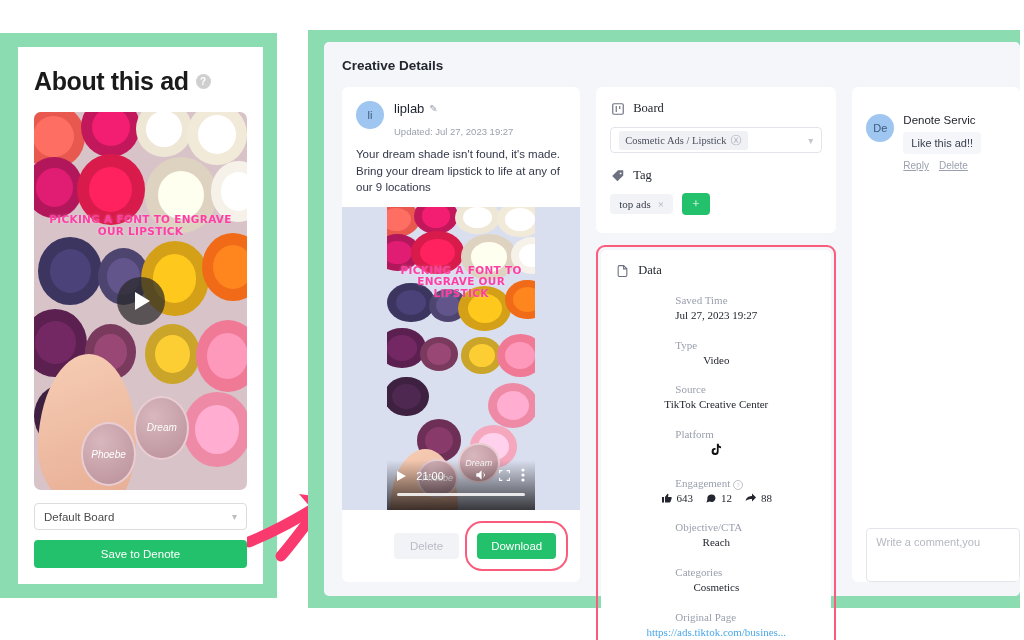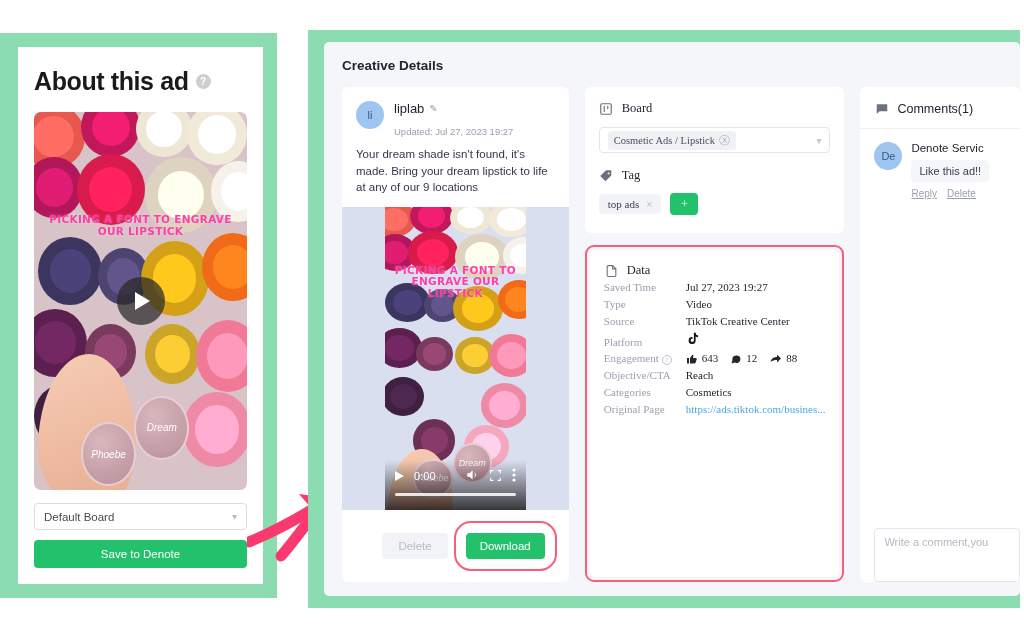--- a/index.html
+++ b/index.html
@@ -153,21 +153,21 @@
   .chip-grey { background: #f0f1f4; border-radius: 3px; padding: 2px 6px; font-size: 10.5px; color: #4a4f5e; display: inline-flex; align-items: center; gap: 4px; }
   .chip-x { color: #a9adb8; font-size: 11px; }
   .board-input .caret { margin-left: auto; color: #c3c6cf; font-size: 10px; }
   .tag-head { margin-top: 15px; }
   .tag-row { margin-top: 10px; display: flex; align-items: center; gap: 9px; }
   .tag-chip { background: #f2f3f6; border-radius: 4px; padding: 4px 9px; font-size: 11px; color: #3a3f4d; display: inline-flex; align-items: center; gap: 7px; }
   .tag-add { width: 28px; height: 22px; border-radius: 4px; background: #23c16b; color: #fff; font-size: 13px; display: flex; align-items: center; justify-content: center; }
 
   .data-highlight { border: 2.5px solid #FA5C7C; border-radius: 9px; padding: 3px; flex: 1; display: flex; }
   .data-card { flex: 1; padding: 13px 14px 10px 14px; }
-  .drow { display: flex; margin-top: 2px; font-size: 11px; align-items: flex-end; }
+  .drow { display: flex; margin-top: 15px; font-size: 11px; align-items: center; flex-direction: column; }
   .dlabel { width: 82px; flex: none; color: #9aa0ad; line-height: 1.35; }
   .dval { color: #23262f; line-height: 1.35; }
   .dval.link { color: #4aa8e8; }
   .eng { display: flex; align-items: center; gap: 12px; font-size: 11px; color: #23262f; }
   .eng span { display: inline-flex; align-items: center; gap: 4px; }
   .q-mark { display: inline-block; width: 10px; height: 10px; border: 1px solid #bfc3cc; border-radius: 50%; color: #bfc3cc; font-size: 7px; line-height: 8px; text-align: center; margin-top: 2px; }
 
   
   .col-comments { width: 190px; }
   .comments-card { height: 100%; display: flex; flex-direction: column; padding: 14px 0 0 0; overflow: hidden; }
@@ -295,21 +295,21 @@
                   <div class="pot" style="left:56%;top:72%;width:32%;height:14%;background:#f4a7bd;"></div>
                 </div>
                 <div class="overlay-text" style="top:19%;">PICKING A FONT TO ENGRAVE OUR LIPSTICK</div>
                 <div class="hand" style="bottom:-14%;height:34%;"></div>
                 <div class="disc" style="left:20%;bottom:4%;width:28%;height:13%;font-size:9px;">Phoebe</div>
                 <div class="disc" style="left:48%;bottom:9%;width:28%;height:13%;font-size:9px;">Dream</div>
 
                 <div class="vcontrols">
                   <div class="vrow">
                     <span class="vtri"></span>
-                    <span>0:00</span>
+                    <span>21:00</span>
                     <span class="spacer"></span>
                     <span>
                       <svg width="14" height="14" viewBox="0 0 24 24" fill="#fff">
                           <path d="M4 9v6h4l5 5V4L8 9H4z"></path>
                           <path d="M16 8.5a4 4 0 010 7" stroke="#fff" stroke-width="1.6" fill="none"></path>
                         </svg>
                     </span>
                     <span>
                       <svg width="13" height="13" viewBox="0 0 24 24" fill="none" stroke="#fff" stroke-width="2">
                           <path d="M3 8V3h5M21 8V3h-5M3 16v5h5M21 16v5h-5"></path>
@@ -444,28 +444,20 @@
               <div class="drow">
                 <div class="dlabel">Original Page</div>
                 <div class="dval link">https://ads.tiktok.com/busines...</div>
               </div>
             </div>
           </div>
         </div>
 
         <div class="col-comments">
           <div class="card comments-card">
-            <div class="comments-head">
-              <span class="sec-icon">
-                <svg width="14" height="14" viewBox="0 0 24 24" fill="#6b7180">
-                    <path d="M3 4h18v12H8l-5 4z"></path>
-                  </svg>
-              </span>
-              <span>Comments(1)</span>
-            </div>
 
             <div class="comment-item">
               <div class="avatar">De</div>
               <div class="c-body">
                 <div class="c-name">Denote Servic</div>
                 <div class="c-text">Like this ad!!</div>
                 <div class="c-links">
                   <span>Reply</span>
                   <span>Delete</span>
                 </div>

